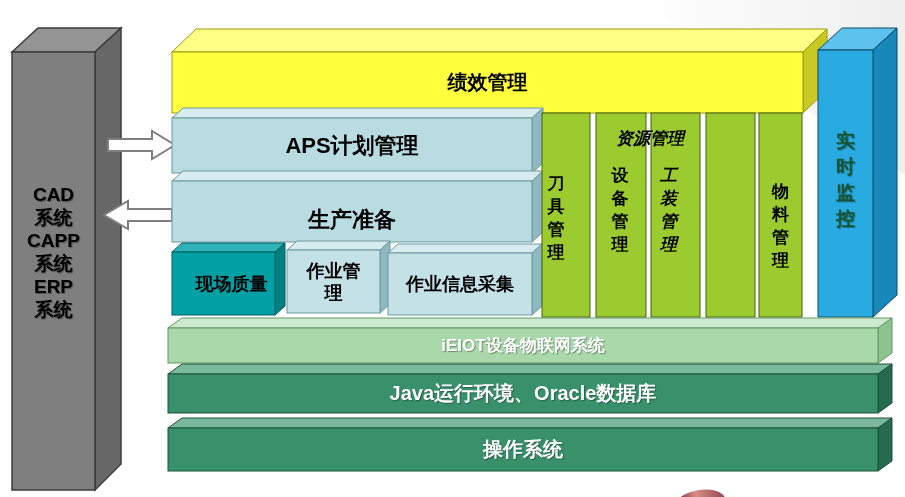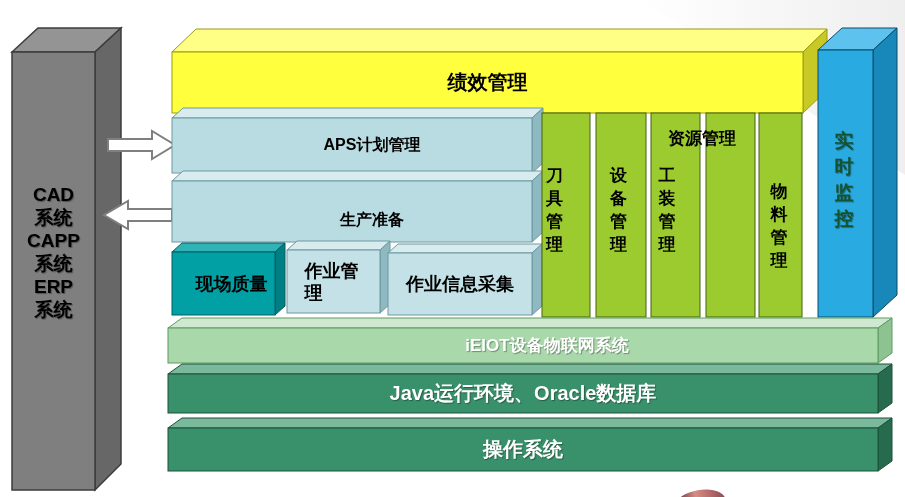--- a/index.html
+++ b/index.html
@@ -2,34 +2,34 @@
 <html><head>
 <meta charset="utf-8">
 <style>
   html,body{margin:0;padding:0;background:#fff;}
   #stage{
     position:relative;width:905px;height:497px;overflow:hidden;background:#fff;
     font-family:"Liberation Sans","DejaVu Sans",sans-serif;
   }
   #stage svg{position:absolute;left:0;top:0;}
   .lbl{position:absolute;display:flex;align-items:center;justify-content:center;
-       text-align:left;font-weight:bold;color:#000;z-index:2;}
+       text-align:center;font-weight:bold;color:#000;z-index:2;}
   .lbl-ext{flex-direction:column;color:#000000;font-size:19px;line-height:23px;
        text-shadow:1px 1px 1px rgba(0,0,0,.35);}
   .lbl-perf{font-size:20px;}
-  .lbl-plan{font-size:16px;padding-left:20px;}
+  .lbl-plan{font-size:22px;}
   .lbl-small{font-size:18px;}
   .wrap58{width:58px;line-height:22px;word-break:break-all;}
   .lbl-reshdr{font-size:17px;}
   .vcol{align-items:flex-start;justify-content:center;}
   .vcol .vtxt{width:20px;margin:0 auto;font-size:17px;line-height:23px;word-break:break-all;}
   .lbl-rt .vtxt{width:22px;margin:0 auto;font-size:19px;line-height:26px;word-break:break-all;
        color:#14532d;text-shadow:1px 1px 1px rgba(0,0,0,.35);}
   .lbl-bar{color:#fff;font-size:20px;text-shadow:1px 1px 1px rgba(0,0,0,.35);}
-  .lbl-bar-sm{font-size:17px;padding-left:24px;}
+  .lbl-bar-sm{font-size:17px;}
 </style>
 </head>
 <body>
 
 <div id="stage">
 
   <svg width="905" height="497" viewBox="0 0 905 497">
     <defs>
       <linearGradient id="gradWedge" x1="0" y1="0" x2="1" y2="0">
         <stop offset="0" stop-color="#ffffff"></stop>
@@ -116,29 +116,29 @@
   <div class="lbl lbl-plan" style="left:172px;top:181px;width:360px;height:78px;">生产准备</div>
 
   <div class="lbl lbl-small" style="left:180px;top:252px;width:103px;height:63px;">现场质量</div>
 
   <div class="lbl lbl-small" style="left:287px;top:250px;width:93px;height:63px;">
     <span class="wrap58">作业管理</span>
   </div>
 
   <div class="lbl lbl-small" style="left:388px;top:253px;width:144px;height:62px;">作业信息采集</div>
 
-  <div class="lbl lbl-reshdr" style="left:572px;top:128px;width:260px;height:20px;">资源管理</div>
+  <div class="lbl lbl-reshdr" style="left:520px;top:128px;width:260px;height:20px;font-style:italic;">资源管理</div>
 
-  <div class="lbl vcol" style="left:542px;top:164px;width:28px;height:100px;">
+  <div class="lbl vcol" style="left:542px;top:172px;width:28px;height:100px;">
     <span class="vtxt">刀具管理</span>
   </div>
   <div class="lbl vcol" style="left:596px;top:164px;width:48px;height:100px;">
     <span class="vtxt">设备管理</span>
   </div>
-  <div class="lbl vcol" style="left:651px;top:164px;width:35px;height:100px;">
+  <div class="lbl vcol" style="left:651px;top:164px;width:35px;height:100px;font-style:italic;">
     <span class="vtxt">工装管理</span>
   </div>
   <div class="lbl vcol" style="left:759px;top:164px;width:43px;height:100px;margin-top:16px;">
     <span class="vtxt">物料管理</span>
   </div>
 
   <div class="lbl vcol lbl-rt" style="left:818px;top:128px;width:55px;height:112px;">
     <span class="vtxt">实时监控</span>
   </div>
 

